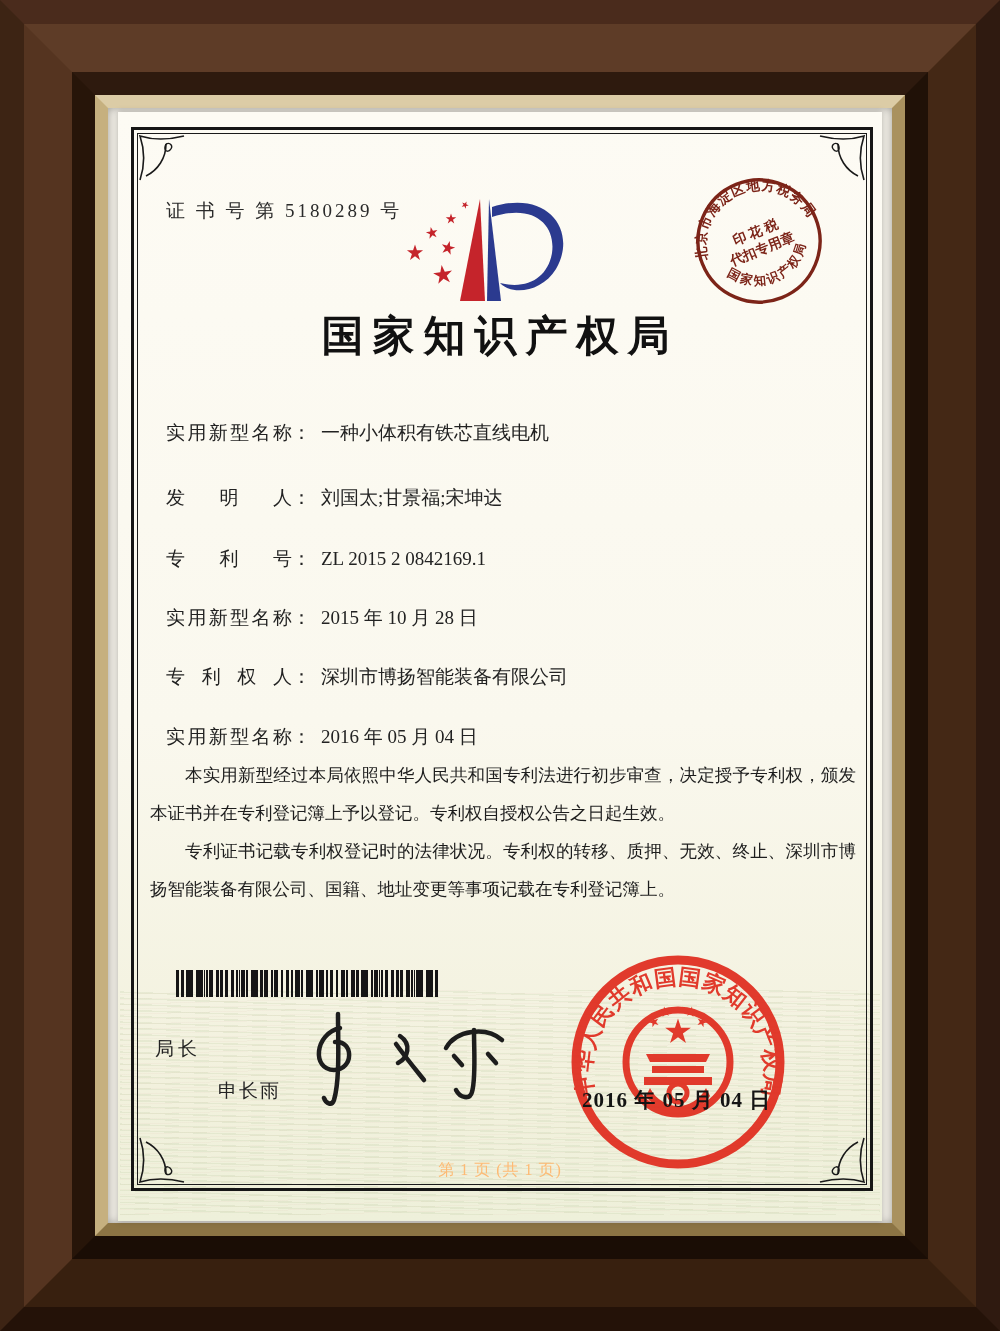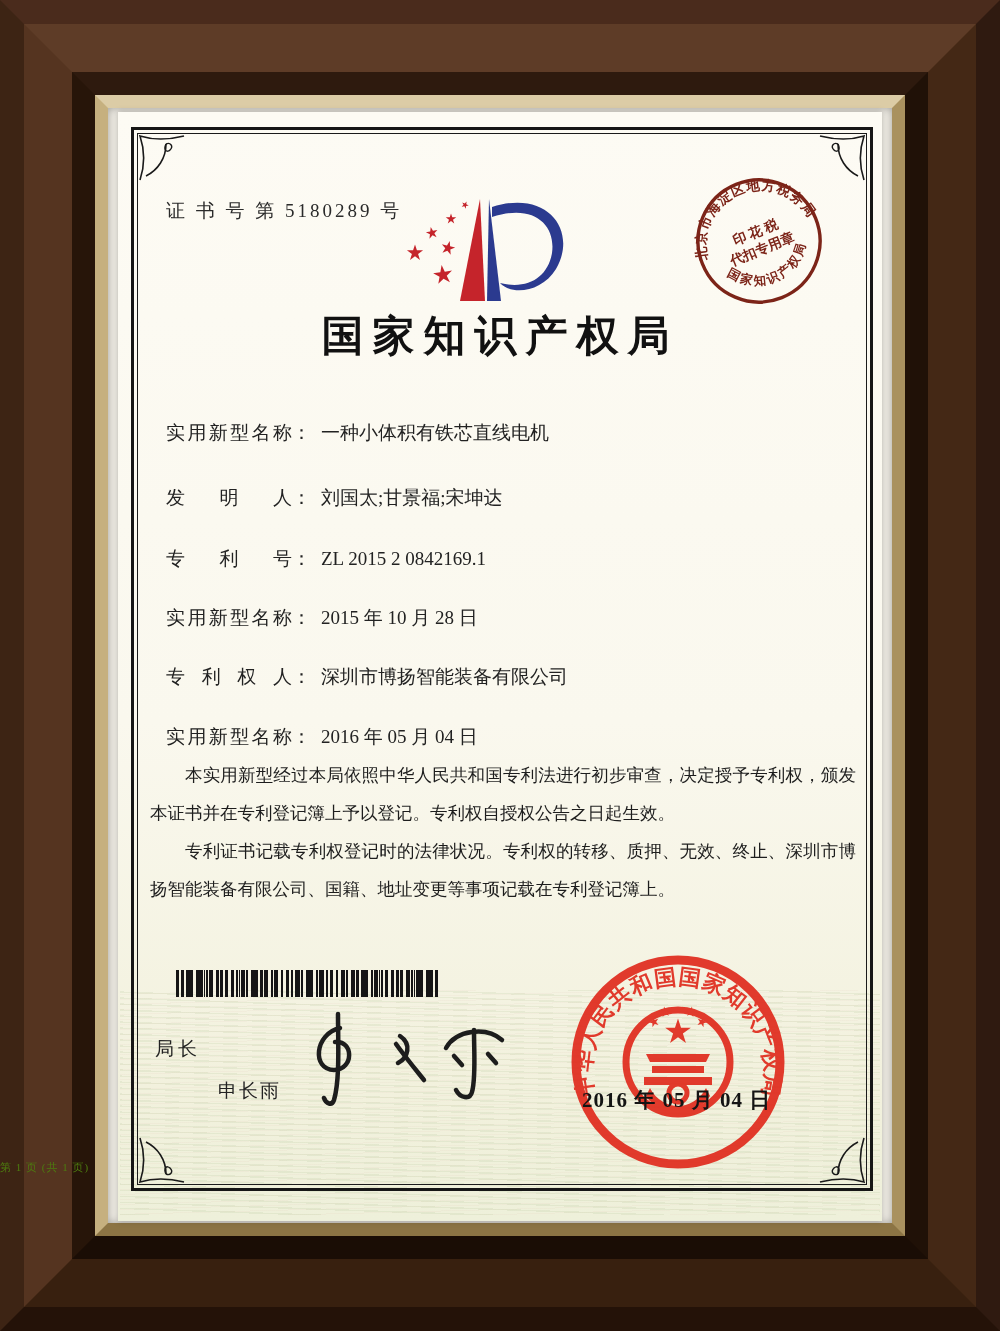--- a/index.html
+++ b/index.html
@@ -37,21 +37,21 @@
   .paras p{margin:0;text-indent:2em;}
   .barcode{left:176px;top:970px;width:264px;height:27px;
        background:
         repeating-linear-gradient(90deg,#151515 0 2px,transparent 2px 5px),
         repeating-linear-gradient(90deg,#151515 0 3px,transparent 3px 11px),
         repeating-linear-gradient(90deg,#151515 0 1px,transparent 1px 7px);}
   .director{left:155px;top:1036px;font-size:19px;color:#222;letter-spacing:4px;}
   .director2{left:170px;top:1078px;font-size:19px;color:#222;letter-spacing:2px;margin-left:48px;}
   .sealdate{left:582px;top:1086px;font-size:21px;color:#141414;letter-spacing:1px;
             z-index:6;font-weight:bold;}
-  .footer{left:0;right:0;top:1160px;text-align:left;font-size:11px;color:#4d7c0f;letter-spacing:1px;}
+  .footer{left:0;right:0;top:1160px;text-align:center;font-size:16px;color:#fdba74;letter-spacing:1px;}
 
   .stampbox{left:690px;top:172px;width:138px;height:138px;transform:rotate(-22deg);}
   .logobox{left:388px;top:193px;width:190px;height:115px;}
   .sigbox{left:288px;top:1008px;width:235px;height:105px;}
   .sealbox{left:566px;top:950px;width:224px;height:224px;z-index:5;}
 </style>
 </head>
 <body>
 
 <div class="stage">

